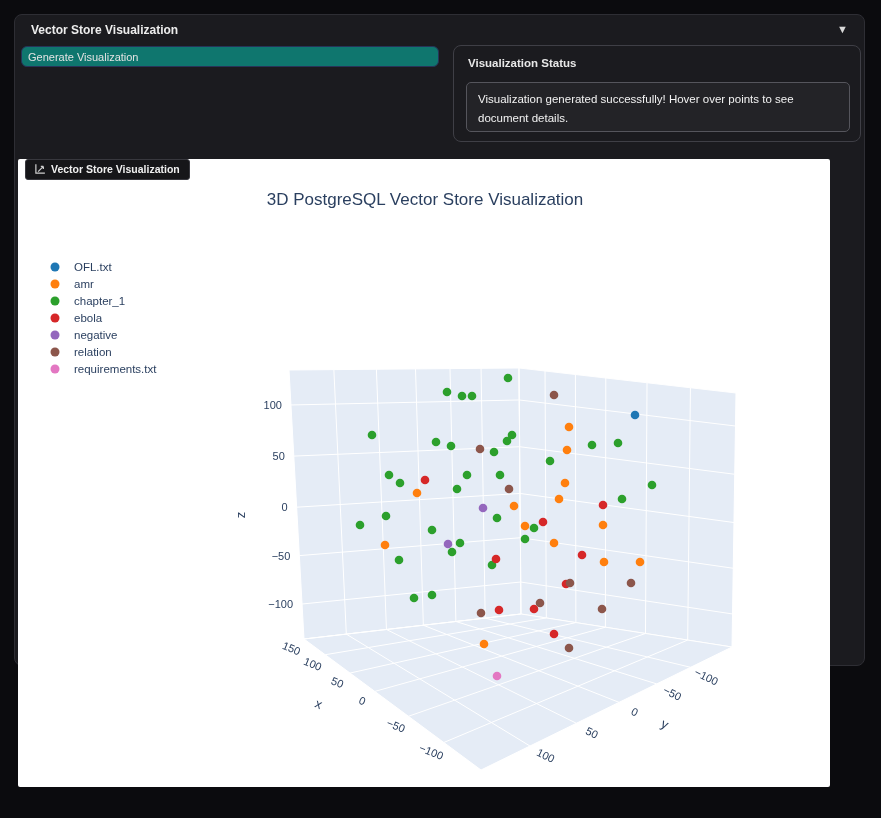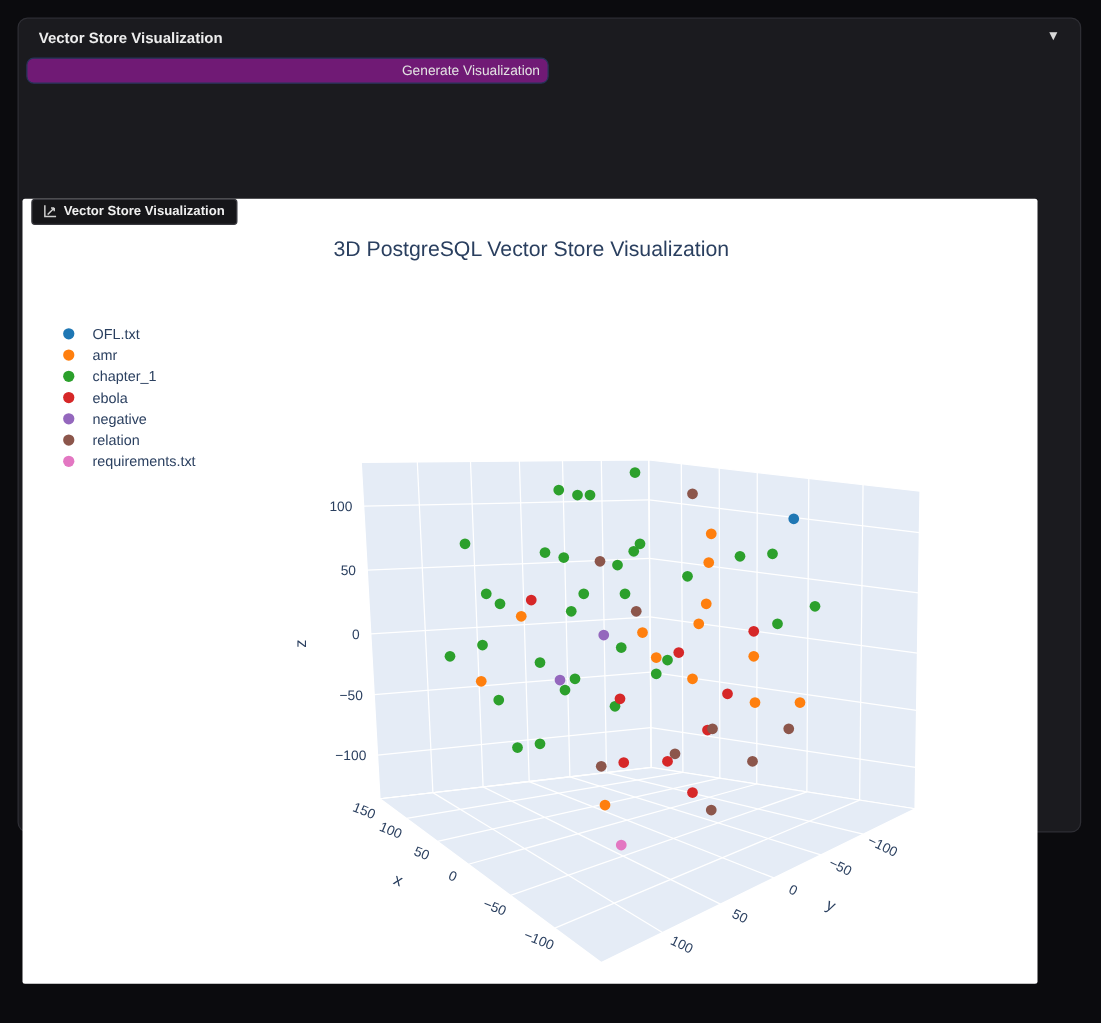--- a/index.html
+++ b/index.html
@@ -1,37 +1,41 @@
 <!DOCTYPE html>
 <html><head>
 <meta charset="utf-8">
 <style>
   html,body{margin:0;padding:0}
   body{width:881px;height:818px;background:#0b0b0e;font-family:"Liberation Sans",sans-serif;position:relative;overflow:hidden}
   .container{position:absolute;left:14px;top:14px;width:851px;height:652px;background:#1b1b1f;border:1px solid #2e2e34;border-radius:8px;box-sizing:border-box}
   .acc-title{position:absolute;left:16px;top:8px;font-size:12px;font-weight:bold;color:#ededed}
   .acc-caret{position:absolute;right:16px;top:8px;font-size:11px;color:#d9d9d9;cursor:pointer}
-  .gen-btn{position:absolute;left:6px;top:31px;width:418px;height:21px;background:#701a75;border:1px solid #273459;border-radius:6px;color:#e3e3e3;font-size:11px;font-family:"Liberation Sans",sans-serif;cursor:pointer;line-height:19px;text-align:right;box-sizing:border-box}
+  .gen-btn{position:absolute;left:6px;top:31px;width:418px;height:21px;background:#0f766e;border:1px solid #273459;border-radius:6px;color:#e3e3e3;font-size:11px;font-family:"Liberation Sans",sans-serif;cursor:pointer;line-height:19px;text-align:left;box-sizing:border-box}
   .status-group{position:absolute;left:438px;top:30px;width:408px;height:97px;border:1px solid #3f3f46;border-radius:8px;box-sizing:border-box}
   .status-title{position:absolute;left:14px;top:11px;font-size:11.5px;font-weight:600;color:#e8e8e8}
   .status-box{position:absolute;left:12px;top:36px;width:384px;height:50px;border:1px solid #55555c;border-radius:5px;background:#232327;box-sizing:border-box;padding:7px 11px;font-size:11.5px;line-height:19px;color:#f2f2f2}
   .plot-panel{position:absolute;left:3px;top:144px;width:812px;height:628px;background:#ffffff;border-radius:2px}
   .plot-chip{position:absolute;left:10px;top:144px;display:flex;align-items:center;gap:5px;background:#161619;border:1px solid #38383e;border-radius:3px;padding:3px 9px 4px 8px;font-size:10.5px;font-weight:bold;color:#f0f0f0;z-index:5}
   .plot-chip svg{display:block}
   svg text{font-family:"Liberation Sans",sans-serif}
 </style>
 </head>
 <body>
 
 <div class="container">
   <span class="acc-title">Vector Store Visualization</span>
   <span class="acc-caret">▼</span>
 
   <button class="gen-btn">Generate Visualization</button>
 
+  <div class="status-group">
+    <div class="status-title">Visualization Status</div>
+    <div class="status-box">Visualization generated successfully! Hover over points to see document details.</div>
+  </div>
 
   <div class="plot-panel">
     <svg id="plot-svg" width="812" height="628" viewBox="0 0 812 628">
         <polygon points="271,211 501,209 503,455 286,480" fill="#e5ecf6" stroke="#ffffff" stroke-width="1"></polygon>
         <polygon points="501,209 718,234 714,488 503,455" fill="#e5ecf6" stroke="#ffffff" stroke-width="1"></polygon>
         <polygon points="286,480 503,455 714,488 463,611" fill="#e5ecf6" stroke="#ffffff" stroke-width="1"></polygon>
         <line x1="272.95" y1="245.97" x2="501.26" y2="240.98" stroke="#ffffff" stroke-width="1"></line>
         <line x1="501.26" y1="240.98" x2="717.48" y2="267.02" stroke="#ffffff" stroke-width="1"></line>
         <line x1="275.8" y1="297.08" x2="501.64" y2="287.72" stroke="#ffffff" stroke-width="1"></line>
         <line x1="501.64" y1="287.72" x2="716.72" y2="315.28" stroke="#ffffff" stroke-width="1"></line>

